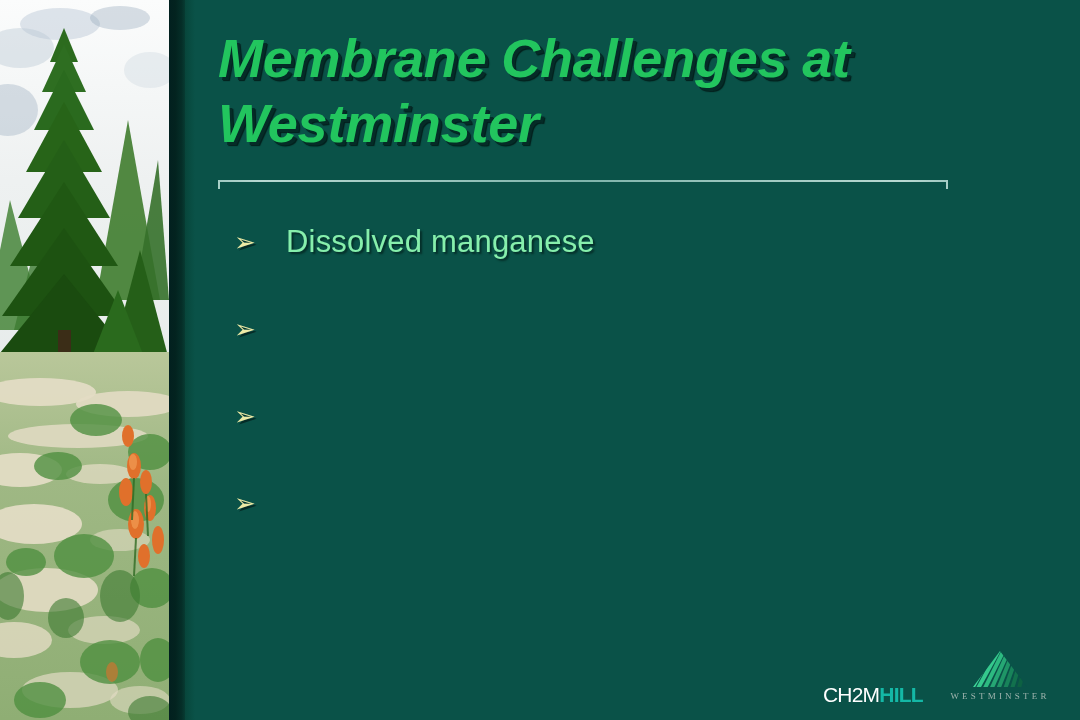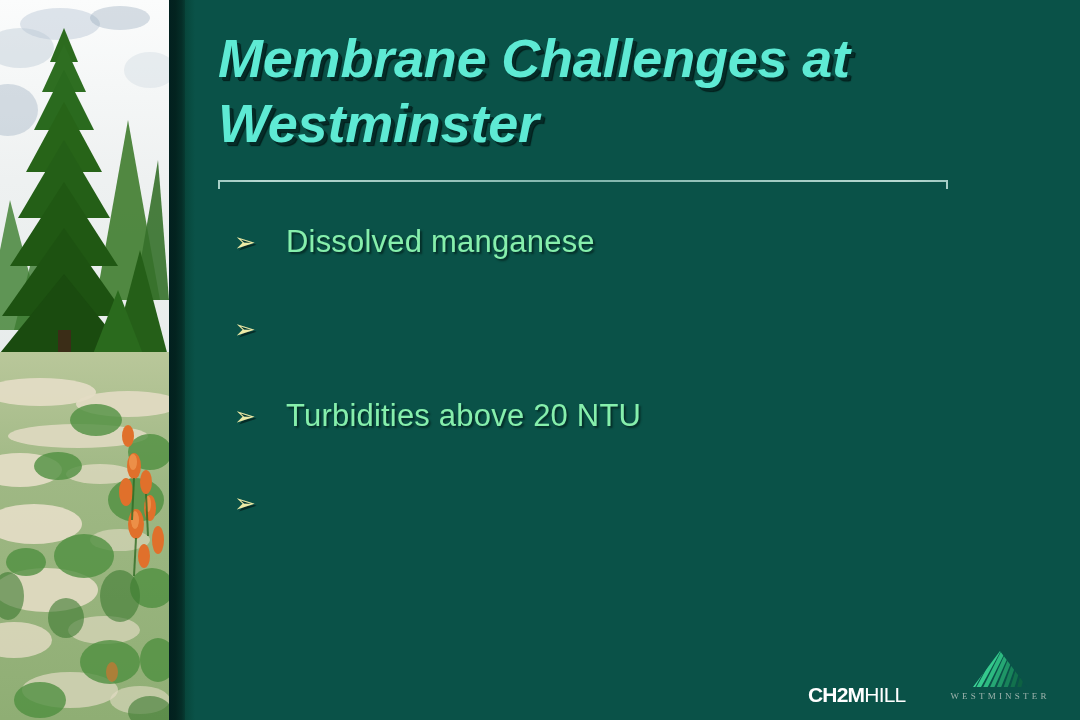--- a/index.html
+++ b/index.html
@@ -42,21 +42,21 @@
 
   
   #title{
     position:absolute;
     left:218px; top:26px;
     width:760px;
     font-size:54px;
     line-height:1.21;
     font-weight:bold;
     font-style:italic;
-    color:#5eead4;
+    color:#22c55e;
     letter-spacing:-0.2px;
     text-shadow:3px 3px 0 #052b27, 4px 4px 1px rgba(2,22,20,.85);
     white-space:pre-line;
   }
 
   
   #divider{
     position:absolute;
     left:218px; top:180px;
     width:730px; height:9px;
@@ -107,22 +107,22 @@
   
   #ch2mhill{
     position:absolute;
     left:808px; top:684px;
     font-size:21px;
     line-height:21px;
     letter-spacing:-0.8px;
     color:#ffffff;
     white-space:nowrap;
   }
-  #ch2mhill .mark-a{font-weight:bold;}
-  #ch2mhill .mark-b{font-weight:normal;color:#ffffff;}
+  #ch2mhill .mark-a{font-weight:normal;margin-left:15px;}
+  #ch2mhill .mark-b{font-weight:bold;color:#14b8a6;}
 
   #westminster{
     position:absolute;
     left:938px; top:650px;
     width:124px;
     text-align:center;
   }
   #wm-mark{
     display:block;
     margin:0 auto 3px auto;
@@ -262,21 +262,20 @@
       <span class="bullet-mark">➢</span>
       <span class="bullet-text">Dissolved manganese</span>
     </div>
 
     <div class="bullet-row">
       <span class="bullet-mark">➢</span>
     </div>
 
     <div class="bullet-row">
       <span class="bullet-mark">➢</span>
-      <span class="bullet-text">Turbidities above 20 NTU</span>
     </div>
 
     <div class="bullet-row">
       <span class="bullet-mark">➢</span>
     </div>
 
   </div>
 
   <div id="ch2mhill">
     <span class="mark-a">CH2M</span><span class="mark-b">HILL</span>

